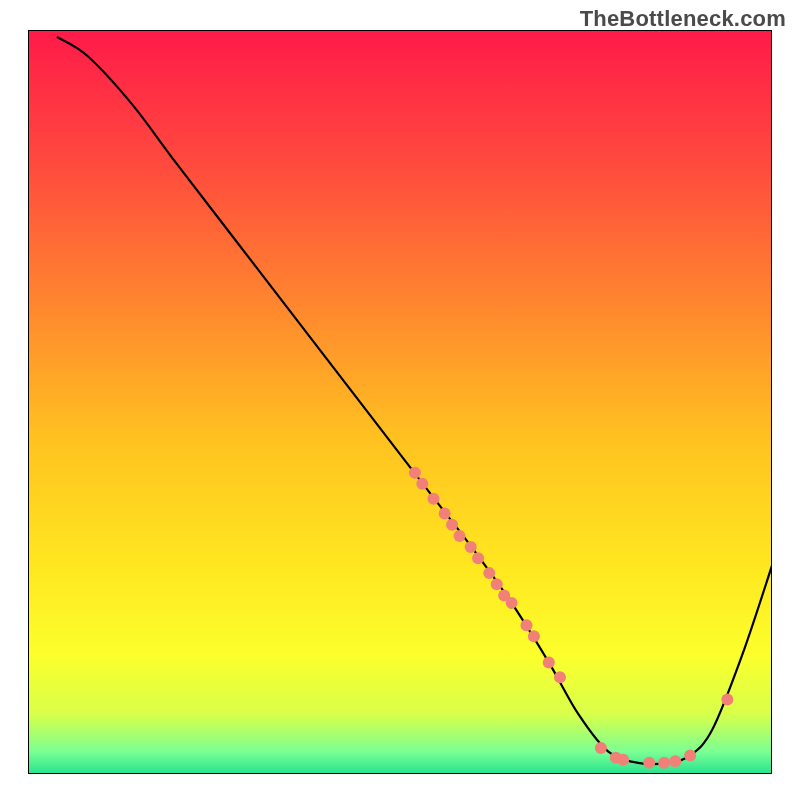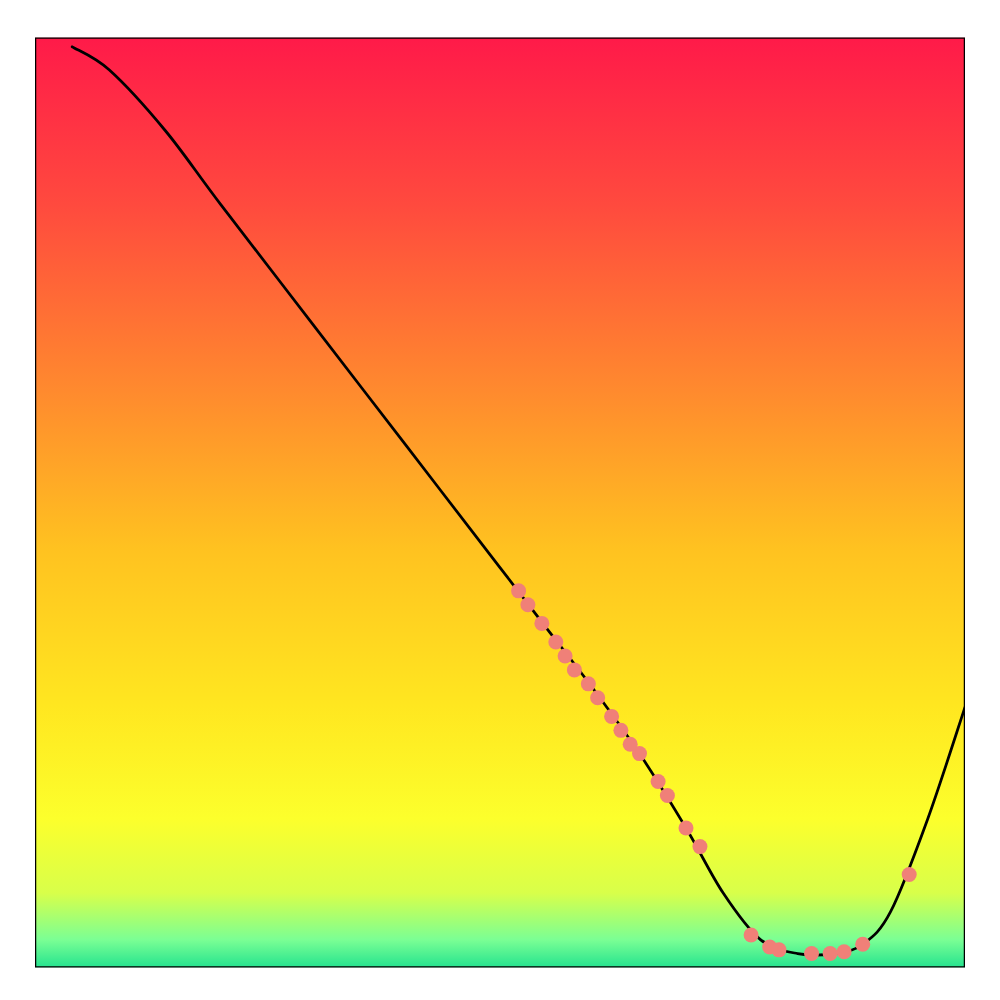--- a/index.html
+++ b/index.html
@@ -35,20 +35,21 @@
   }
   svg {
     display: block;
   }
 </style>
 </head>
 <body>
 
 <div class="container">
 
+  <div class="watermark">TheBottleneck.com</div>
 
   <svg class="plot-inner" viewBox="0 0 744 744" width="744" height="744" preserveAspectRatio="none">
     <defs>
       <linearGradient id="bg-grad" x1="0" y1="0" x2="0" y2="1">
           <stop offset="0.00%" stop-color="#ff1a49"></stop>
           <stop offset="18.00%" stop-color="#ff4a3e"></stop>
           <stop offset="38.00%" stop-color="#ff8a2e"></stop>
           <stop offset="55.00%" stop-color="#ffc220"></stop>
           <stop offset="72.00%" stop-color="#ffe720"></stop>
           <stop offset="84.00%" stop-color="#fcff2c"></stop>

